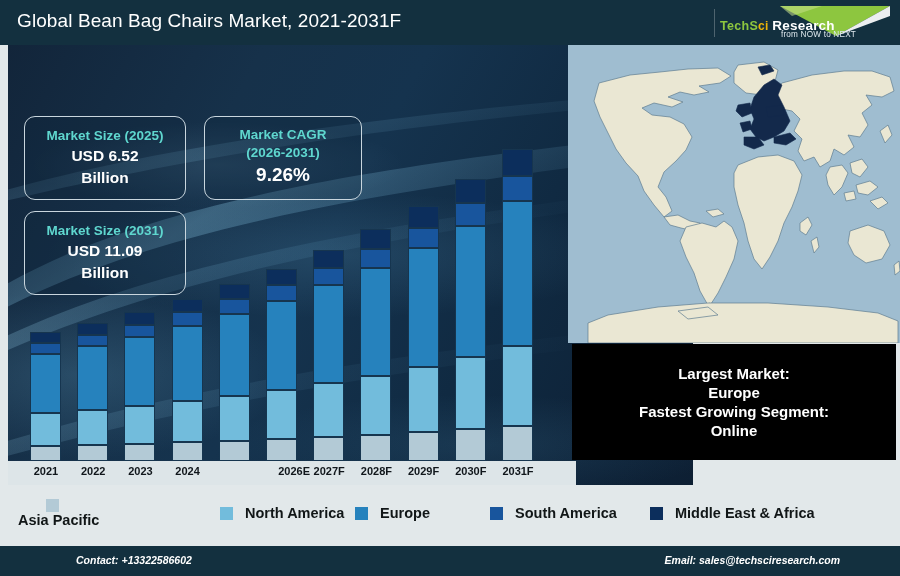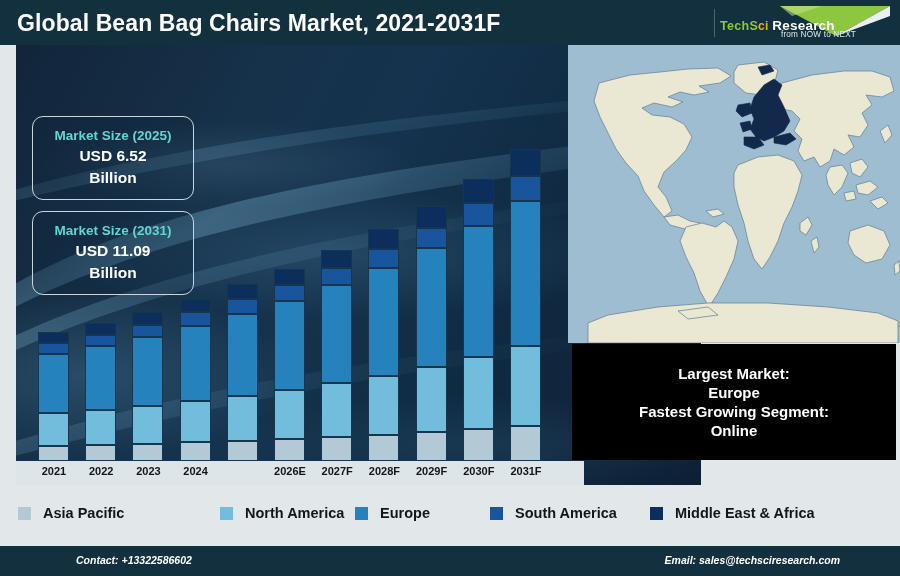--- a/index.html
+++ b/index.html
@@ -7,38 +7,38 @@
     width:900px;height:576px;overflow:hidden;
     font-family:"Liberation Sans", sans-serif;
     background:#e2e8ea;
   }
   .poster{position:relative;width:900px;height:576px;overflow:hidden;background:#e2e8ea;}
 
   
   .header{position:absolute;left:0;top:0;width:900px;height:45px;background:#13303f;}
   .header-title{
     position:absolute;left:17px;top:10px;
-    font-size:23px;font-weight:bold;color:#ffffff;letter-spacing:.1px;
+    font-size:19px;font-weight:normal;color:#ffffff;letter-spacing:.1px;
     white-space:nowrap;
   }
   .logo{position:absolute;right:8px;top:3px;width:178px;height:40px;}
   .logo-arrow{position:absolute;right:0;top:1px;width:130px;height:34px;}
   .logo-text{position:absolute;left:6px;top:13px;white-space:nowrap;}
   .logo-tech{font-size:12.5px;font-weight:bold;color:#8dc63f;letter-spacing:.3px;font-family:"Liberation Sans",sans-serif;}
   .logo-sci{font-size:12px;font-weight:bold;color:#eab308;letter-spacing:.3px;}
   .logo-research{font-size:13.5px;font-weight:bold;color:#ffffff;letter-spacing:.2px;}
   .logo-tag{
     position:absolute;right:36px;top:27px;
     font-size:8.2px;color:#dfe8ee;white-space:nowrap;letter-spacing:.2px;
   }
   .logo-rule{position:absolute;left:0;top:6px;width:1px;height:28px;background:rgba(255,255,255,.25);}
 
   
   .chart-panel{
-    position:absolute;left:16px;top:45px;width:685px;height:440px;
+    position:absolute;left:8px;top:45px;width:685px;height:440px;
     background:
       radial-gradient(ellipse 300px 120px at 70px 330px, rgba(120,190,225,.20), rgba(120,190,225,0) 70%),
       radial-gradient(ellipse 420px 90px at 330px 210px, rgba(110,180,220,.16), rgba(110,180,220,0) 70%),
       radial-gradient(ellipse 260px 60px at 210px 120px, rgba(150,200,230,.13), rgba(150,200,230,0) 72%),
       radial-gradient(ellipse 360px 70px at 470px 400px, rgba(90,160,200,.13), rgba(90,160,200,0) 72%),
       linear-gradient(118deg,#12253a 0%,#16314a 28%,#15334e 46%,#102a42 68%,#0d1f33 100%);
   }
   .swoosh{position:absolute;left:0;top:0;width:568px;height:440px;pointer-events:none;}
 
   
@@ -140,20 +140,25 @@
       <path d="M-20,402 C140,352 330,316 600,286 L600,300 C330,332 150,370 -20,416 Z" fill="url(#sw2)" opacity="0.7"></path>
       <path d="M-20,150 C120,110 300,78 600,52 L600,62 C300,90 130,124 -20,160 Z" fill="url(#sw1)" opacity="0.55"></path>
     </svg>
 
     <div class="infobox" id="box-size-2025">
       <div class="ib-label">Market Size (2025)</div>
       <div class="ib-value">USD 6.52</div>
       <div class="ib-value">Billion</div>
     </div>
 
+    <div class="infobox" id="box-cagr">
+      <div class="ib-label">Market CAGR</div>
+      <div class="ib-label">(2026-2031)</div>
+      <div class="ib-value big">9.26%</div>
+    </div>
 
     <div class="infobox" id="box-size-2031">
       <div class="ib-label">Market Size (2031)</div>
       <div class="ib-value">USD 11.09</div>
       <div class="ib-value">Billion</div>
     </div>
 
     <div class="bars" id="bars">
         <div class="bar-col" style="left: 22px;">
           <div class="seg" title="Middle East &amp; Africa 2021: 0.39" style="height: 10.9603px; background: rgb(12, 46, 92);"></div>
@@ -233,21 +238,21 @@
           <div class="seg" title="Asia Pacific 2031F: 1.26" style="height: 35.4103px; background: rgb(179, 202, 214);"></div>
         </div>
       </div>
 
     <div class="x-axis" id="x-axis">
         <div class="x-lab" style="left: 10px;">2021</div>
         <div class="x-lab" style="left: 57.2px;">2022</div>
         <div class="x-lab" style="left: 104.4px;">2023</div>
         <div class="x-lab" style="left: 151.6px;">2024</div>
         <div class="x-lab" style="left: 198.8px; margin-top: 44px;">2025</div>
-        <div class="x-lab" style="left: 246px;">2026E</div>
+        <div class="x-lab" style="left: 246px; text-align: right;">2026E</div>
         <div class="x-lab" style="left: 293.2px;">2027F</div>
         <div class="x-lab" style="left: 340.4px;">2028F</div>
         <div class="x-lab" style="left: 387.6px;">2029F</div>
         <div class="x-lab" style="left: 434.8px;">2030F</div>
         <div class="x-lab" style="left: 482px;">2031F</div>
       </div>
   </div>
 
   <div class="map-panel">
     <svg viewBox="0 0 332 298">
@@ -303,21 +308,21 @@
   </div>
 
   <div class="callout">
     <div>Largest Market:</div>
     <div>Europe</div>
     <div>Fastest Growing Segment:</div>
     <div>Online</div>
   </div>
 
   <div class="legend" id="legend">
-      <div class="leg-item" style="position: absolute; left: 18px;">
+      <div class="leg-item" style="position: absolute; left: 18px; flex-direction: column;">
         <span class="leg-sw" style="background: rgb(179, 202, 214);"></span>
         <span class="leg-txt">Asia Pacific</span>
       </div>
       <div class="leg-item" style="position: absolute; left: 180px; padding-left: 40px;">
         <span class="leg-sw" style="background: rgb(114, 188, 220);"></span>
         <span class="leg-txt">North America</span>
       </div>
       <div class="leg-item" style="position: absolute; left: 355px;">
         <span class="leg-sw" style="background: rgb(38, 130, 189);"></span>
         <span class="leg-txt">Europe</span>

